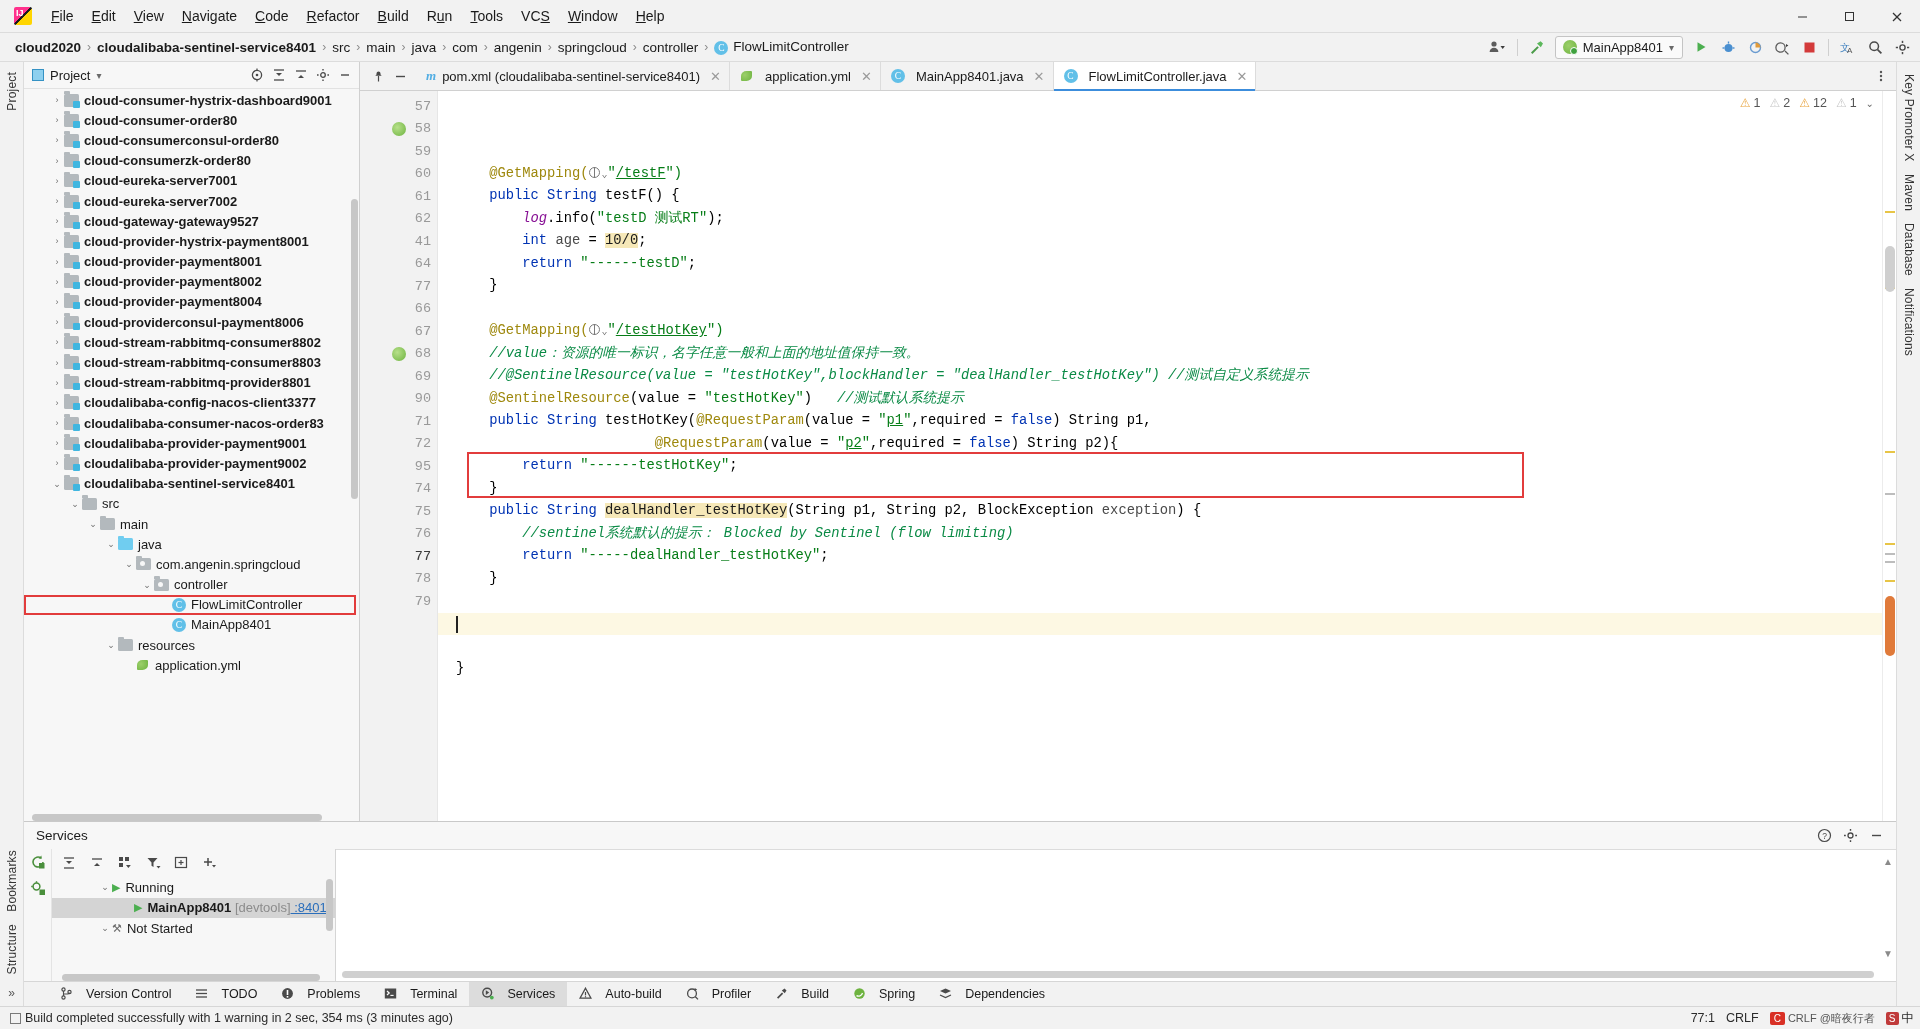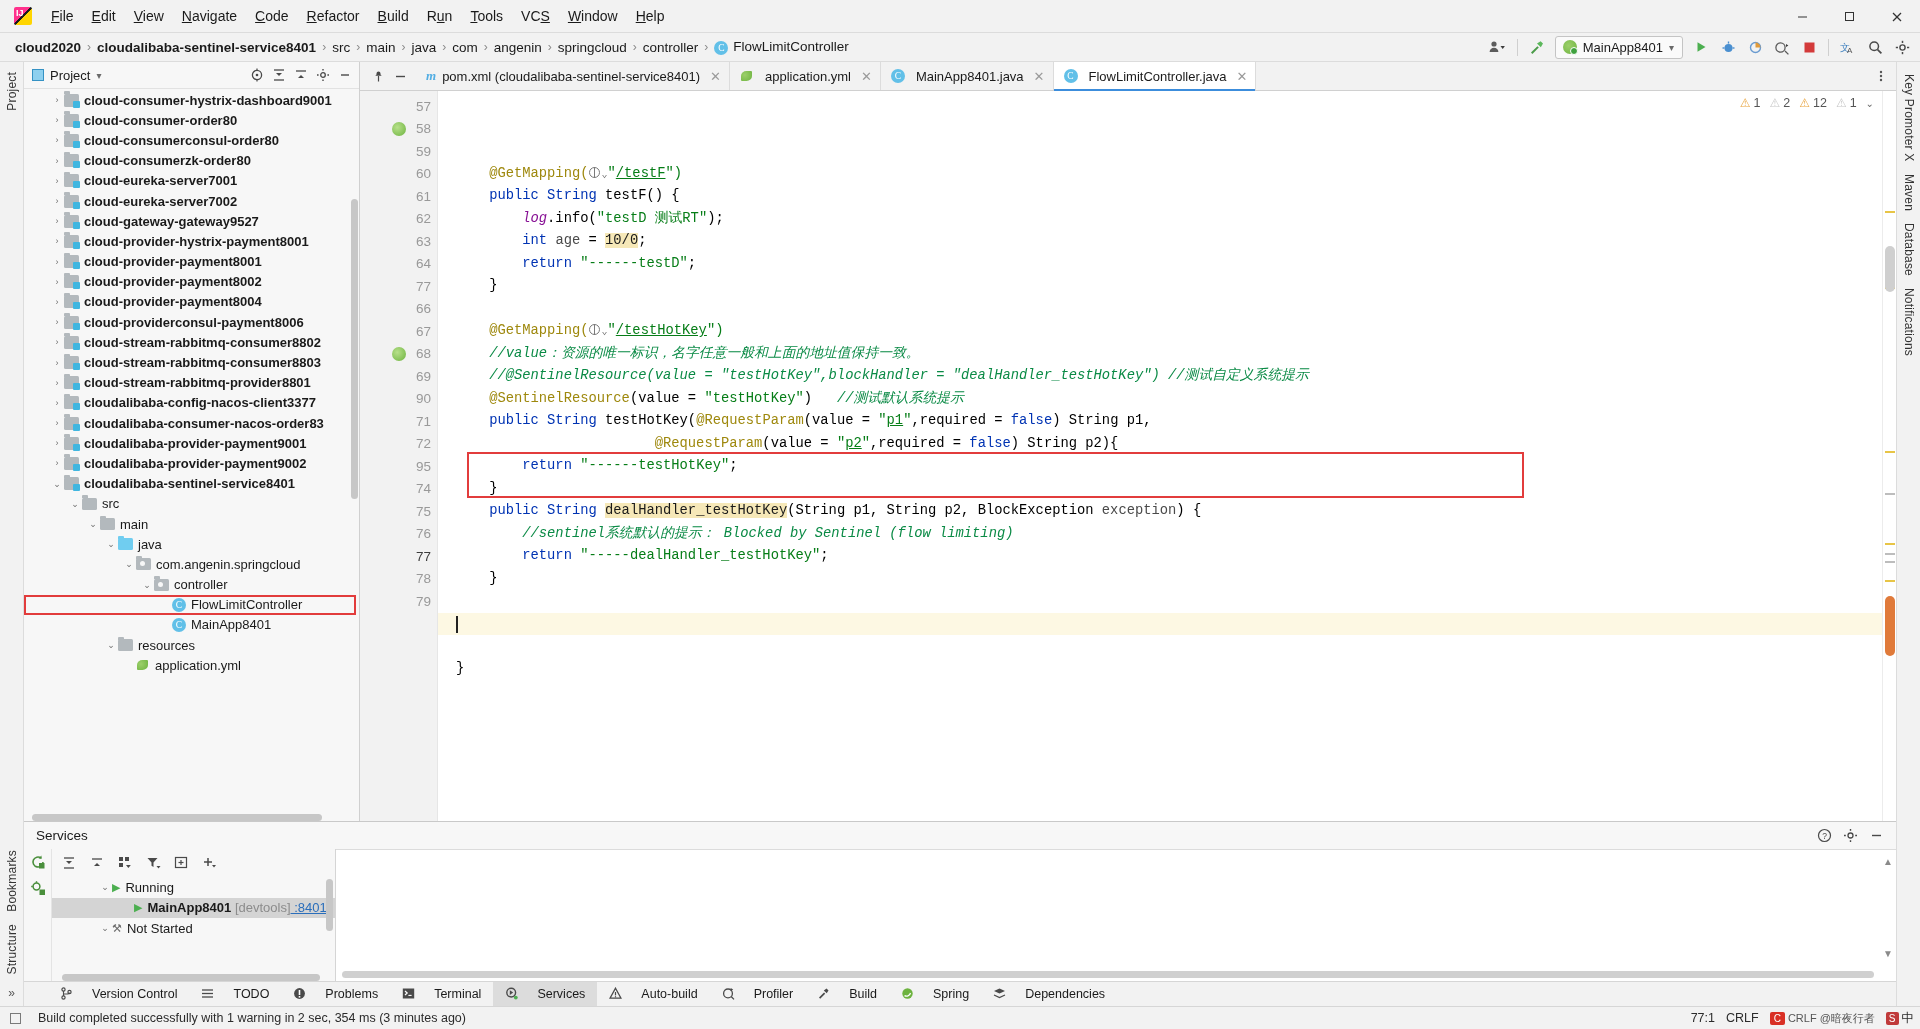--- a/index.html
+++ b/index.html
@@ -166,21 +166,21 @@
   .tabs-tail { margin-left: auto; display:flex; align-items:center; padding: 0 8px; color:#555; }
 
   .ed-body { flex: 1; display: flex; min-height: 0; position: relative; }
 
   .gutter {
     width: 78px; flex: none; background: #f2f2f2; position: relative;
     border-right: 1px solid #e6e6e6; padding-top: 4px;
   }
   .ln {
     height: 22.5px; display:flex; align-items:center; justify-content:flex-end;
-    padding-right: 6px; color: #999; font-family:Liberation Sans, sans-serif; font-size: 13.5px;
+    padding-right: 6px; color: #999; font-family:Liberation Mono, monospace; font-size: 13.5px;
     position: relative;
   }
   .ln .spring-run {
     position: absolute; left: 32px; top: 4px; width: 14px; height: 14px;
     border-radius: 50%; background: radial-gradient(circle at 38% 38%, #b7e08a, #6db33f);
   }
   .ln .fold {
     position:absolute; right: -14px; top: 6px; width: 9px; height: 11px; border: 1px solid #a8a8a8;
     color:#777; font-size: 8px; text-align:center; line-height: 9px; background:#f7f7f7;
   }
@@ -268,31 +268,31 @@
   .svc-console { flex: 1; background: #fff; border-top: 1px solid #dcdcdc; position: relative; min-height:0; }
   .cons-scroll-v { position:absolute; right: 3px; top: 6px; bottom: 22px; width: 10px; display:flex; flex-direction:column; align-items:center; justify-content:space-between; color:#8a8a8a; font-size:10px; }
   .cons-scroll-h { position:absolute; left: 0; right: 16px; bottom: 2px; height: 8px; }
   .cons-scroll-h i { position:absolute; left: 6px; top:0; right: 6px; height: 7px; background:#d0d0d0; border-radius:4px; display:block; }
 
   
   .tool-tabs {
     height: 25px; flex:none; background:#f2f2f2; display:flex; align-items:stretch;
     border-top: 1px solid #d6d6d6; padding-left: 24px;
   }
-  .tt { display:flex; align-items:center; gap:19px; padding: 0 12px; font-size: 12.5px; color:#1a1a1a; }
+  .tt { display:flex; align-items:center; gap:13px; padding: 0 12px; font-size: 12.5px; color:#1a1a1a; }
   .tt.active { background:#dcdcdc; }
   .tt .ic { font-size: 11px; color:#555; }
 
   
   .statusbar {
     height: 23px; flex:none; background:#f2f2f2; display:flex; align-items:center;
     border-top: 1px solid #d6d6d6; padding: 0 6px 0 10px; font-size: 12.5px; color:#2b2b2b;
     position: relative;
   }
-  .sb-left { display:flex; align-items:center; gap: 17px; }
+  .sb-left { display:flex; align-items:center; gap: 4px; }
   .sb-right { margin-left:auto; display:flex; align-items:center; gap: 11px; }
   .sb-box { width:11px; height:11px; border:1.3px solid #7a7a7a; }
   .ime { display:flex; align-items:center; gap:3px; }
   .ime-badge { background:#c03a3a; color:#fff; font-size:10px; padding:1px 3px; border-radius:2px; }
   .wm-badge { display:flex; align-items:center; gap:3px; font-size:11px; color:#555; }
   .wm-red { background:#d93025; color:#fff; padding:1px 4px; border-radius:2px; font-size:10px; }
 </style>
 </head>
 <body>
 
@@ -693,21 +693,21 @@
           </div>
 
           <div class="ed-body">
             <div class="gutter" id="gutter">
                 <div class="ln">57</div>
                 <div class="ln">58<span class="spring-run"></span><span class="fold">⌄</span></div>
                 <div class="ln">59</div>
                 <div class="ln">60</div>
                 <div class="ln">61</div>
                 <div class="ln">62<span class="fold">⌄</span></div>
-                <div class="ln">63</div>
+                <div class="ln">41</div>
                 <div class="ln">64<span class="fold">⌄</span></div>
                 <div class="ln">77</div>
                 <div class="ln">66</div>
                 <div class="ln">67<span class="fold">⌄</span></div>
                 <div class="ln">68<span class="spring-run"></span></div>
                 <div class="ln">69<span class="fold">⌄</span></div>
                 <div class="ln">90</div>
                 <div class="ln">71</div>
                 <div class="ln">72<span class="fold">⌄</span></div>
                 <div class="ln">95</div>

